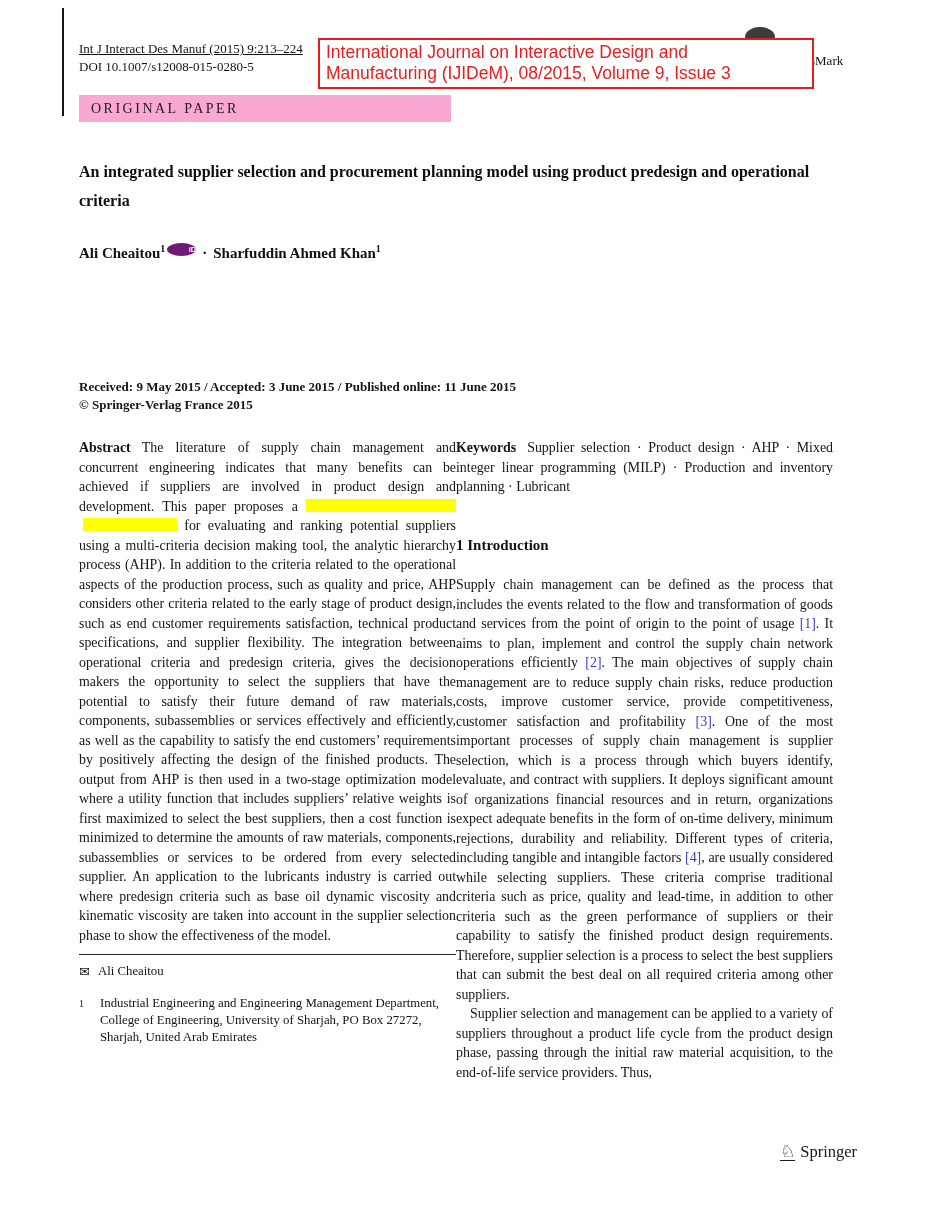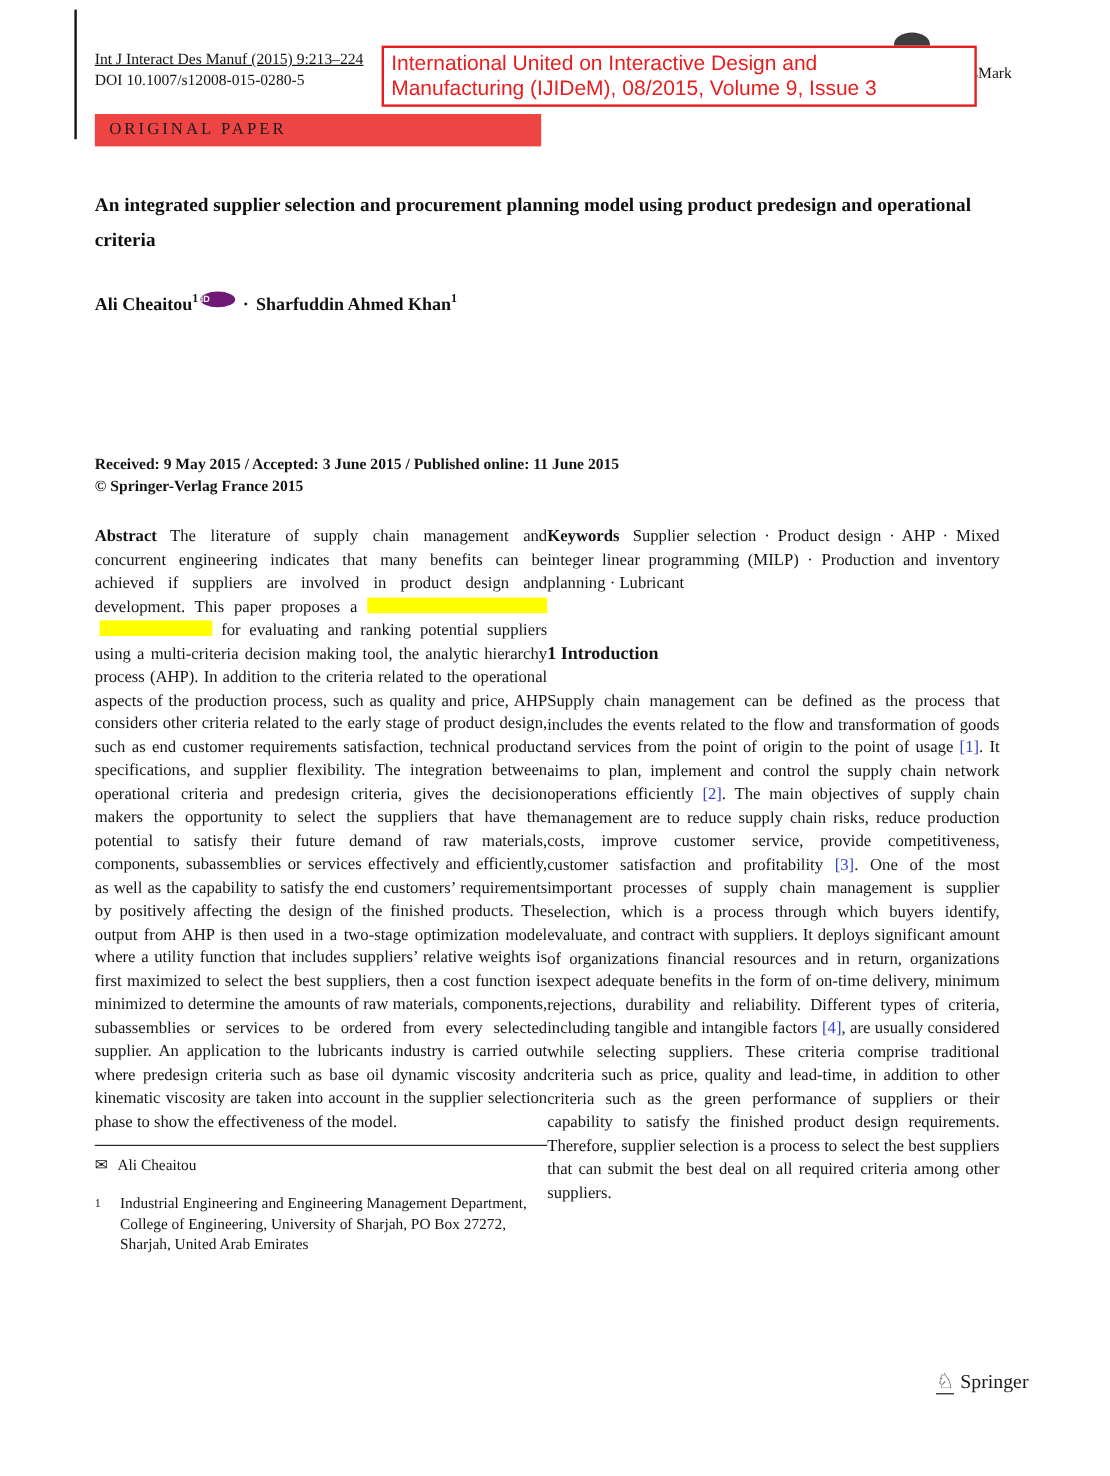--- a/index.html
+++ b/index.html
@@ -14,30 +14,30 @@
   .hdr-cite{left:79px;top:40px;font-size:13px;line-height:18px;text-decoration:underline;}
   .hdr-doi{left:79px;top:58px;font-size:13px;line-height:18px;}
   .crossmark-arc{left:745px;top:27px;width:30px;height:20px;background:#3c3c3c;border-radius:50%;z-index:1;}
   .red-box{
     left:318px;top:38px;width:480px;z-index:2;background:#ffffff;
     border:2px solid #e81e1e;color:#e81e1e;padding:2px 6px 3px 6px;
     font-family:"Liberation Sans", sans-serif;font-size:17.5px;line-height:21px;white-space:nowrap;
   }
   .crossmark-text{left:810px;top:53px;font-size:13px;z-index:0;}
   .category-bar{
-    left:79px;top:95px;width:372px;height:27px;background:#ef4444;box-sizing:border-box;
+    left:79px;top:95px;width:372px;height:27px;background:#f9a8d4;box-sizing:border-box;
     font-size:14px;letter-spacing:2.5px;line-height:27px;padding-left:12px;color:#1c1c1c;
   }
   
   .title{left:79px;top:157px;width:745px;font-size:16px;font-weight:bold;line-height:29px;color:#0f0f0f;}
   .authors{left:79px;top:243px;font-size:15px;font-weight:bold;color:#111;}
   .authors sup{font-size:10px;}
   .orcid{
     display:inline-block;width:29px;height:13px;border-radius:50%;background:#701a75;color:#fff;
-    font-family:"Liberation Sans", sans-serif;font-size:7.5px;font-weight:bold;text-align:left;
+    font-family:"Liberation Sans", sans-serif;font-size:7.5px;font-weight:bold;text-align:right;
     line-height:13px;vertical-align:super;margin-left:2px;
   }
   .author-sep{font-weight:bold;margin:0 6px;}
   
   .meta{left:79px;top:378px;font-size:13px;line-height:17.5px;font-weight:bold;}
   
   .columns{left:79px;top:438px;width:768px;display:flex;}
   .col{width:377px;font-size:13.9px;line-height:19.5px;text-align:justify;}
   .lead-label{font-weight:bold;padding-right:11px;}
   .hl{display:inline-block;background:#ffff00;height:13px;transform:translateY(1px);}
@@ -62,21 +62,21 @@
 </head>
 <body>
 
 <div class="abs edge-line"></div>
 
 <div class="abs hdr-cite">Int J Interact Des Manuf (2015) 9:213–224</div>
 <div class="abs hdr-doi">DOI 10.1007/s12008-015-0280-5</div>
 <div class="abs crossmark-arc"></div>
 <div class="abs crossmark-text">sMark</div>
 <div class="abs red-box">
-  <div>International United on Interactive Design and</div>
+  <div>International Journal on Interactive Design and</div>
   <div>Manufacturing (IJIDeM), 08/2015, Volume 9, Issue 3</div>
 </div>
 <div class="abs category-bar">ORIGINAL PAPER</div>
 
 <h1 class="abs title" style="margin:0;">An integrated supplier selection and procurement planning model using product predesign and operational criteria</h1>
 <div class="abs authors">
   <span>Ali Cheaitou</span><sup>1</sup><span class="orcid">iD</span><span class="author-sep">·</span><span>Sharfuddin Ahmed Khan</span><sup>1</sup>
 </div>
 
 <div class="abs meta">
@@ -102,18 +102,19 @@
       </div>
     </div>
   </div>
 
   <div class="col">
     <div>
       <span class="lead-label">Keywords</span><span>Supplier selection · Product design · AHP · Mixed integer linear programming (MILP) · Production and inventory planning · Lubricant</span>
     </div>
     <div class="section-heading">1 Introduction</div>
     <div>Supply chain management can be defined as the process that includes the events related to the flow and transformation of goods and services from the point of origin to the point of usage <span class="cite">[1]</span>. It aims to plan, implement and control the supply chain network operations efficiently <span class="cite">[2]</span>. The main objectives of supply chain management are to reduce supply chain risks, reduce production costs, improve customer service, provide competitiveness, customer satisfaction and profitability <span class="cite">[3]</span>. One of the most important processes of supply chain management is supplier selection, which is a process through which buyers identify, evaluate, and contract with suppliers. It deploys significant amount of organizations financial resources and in return, organizations expect adequate benefits in the form of on-time delivery, minimum rejections, durability and reliability. Different types of criteria, including tangible and intangible factors <span class="cite">[4]</span>, are usually considered while selecting suppliers. These criteria comprise traditional criteria such as price, quality and lead-time, in addition to other criteria such as the green performance of suppliers or their capability to satisfy the finished product design requirements. Therefore, supplier selection is a process to select the best suppliers that can submit the best deal on all required criteria among other suppliers.</div>
+    <div class="para2">Supplier selection and management can be applied to a variety of suppliers throughout a product life cycle from the product design phase, passing through the initial raw material acquisition, to the end-of-life service providers. Thus,</div>
   </div>
 </div>
 
 <div class="abs springer">
   <span class="springer-glyph">♘</span><span>Springer</span>
 </div>
 
 </body></html>

